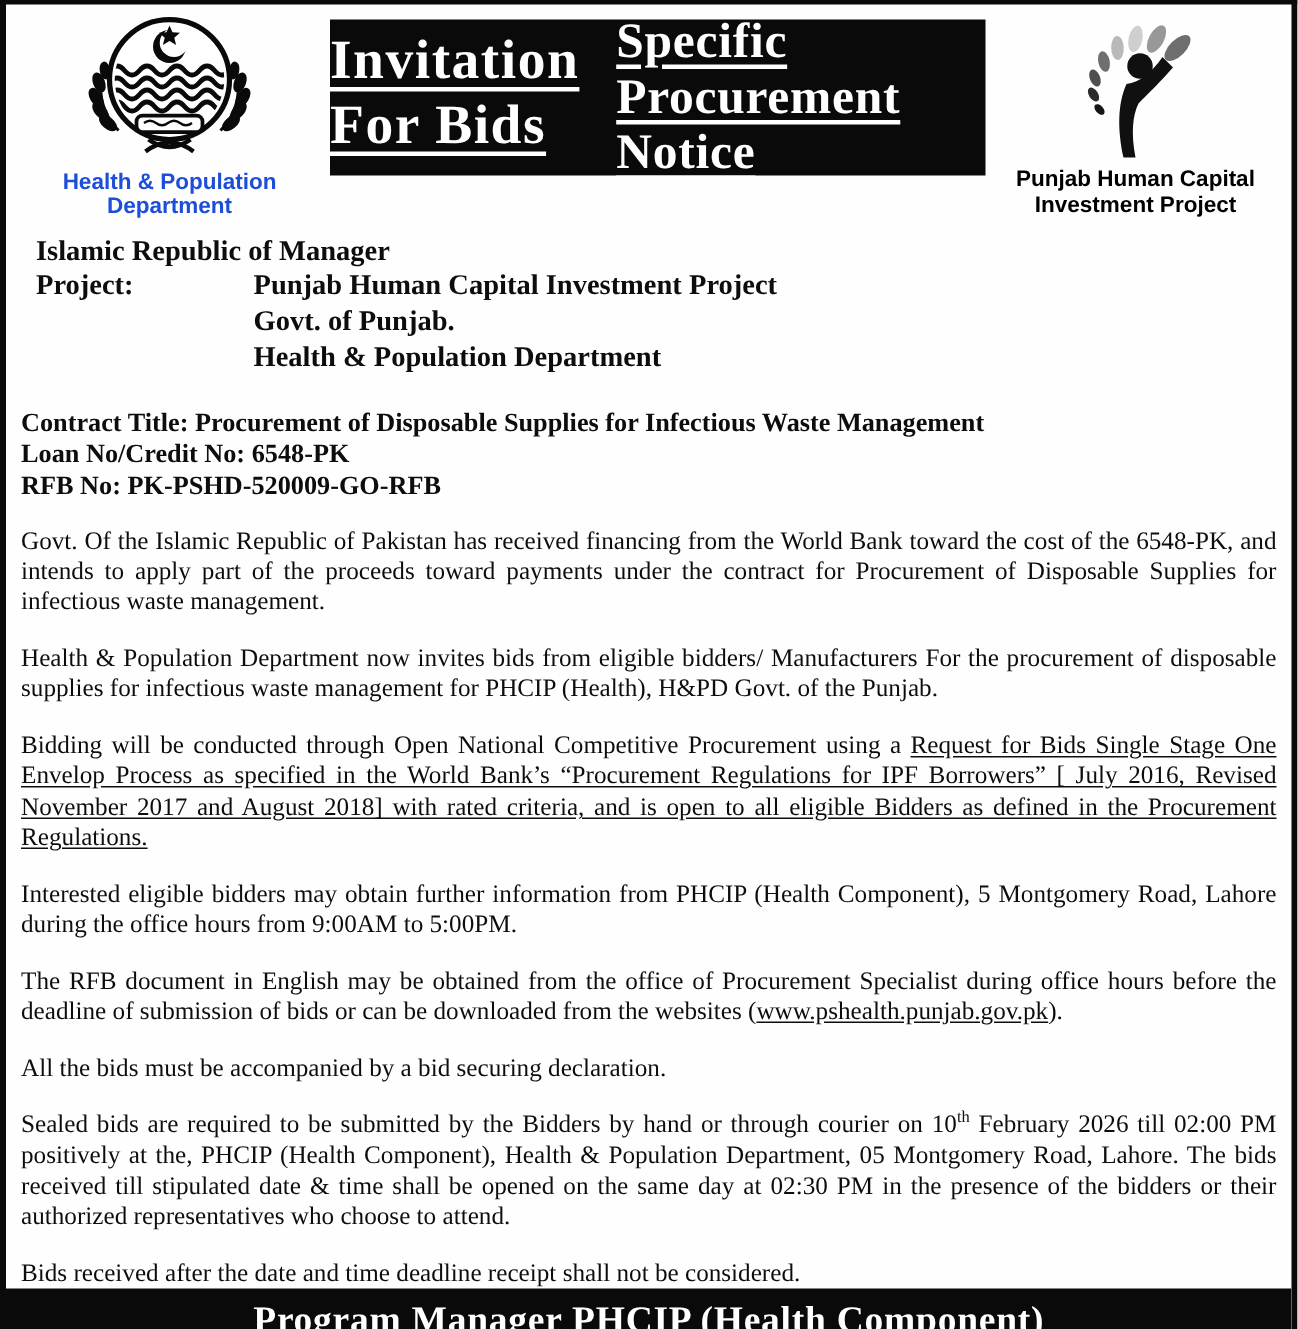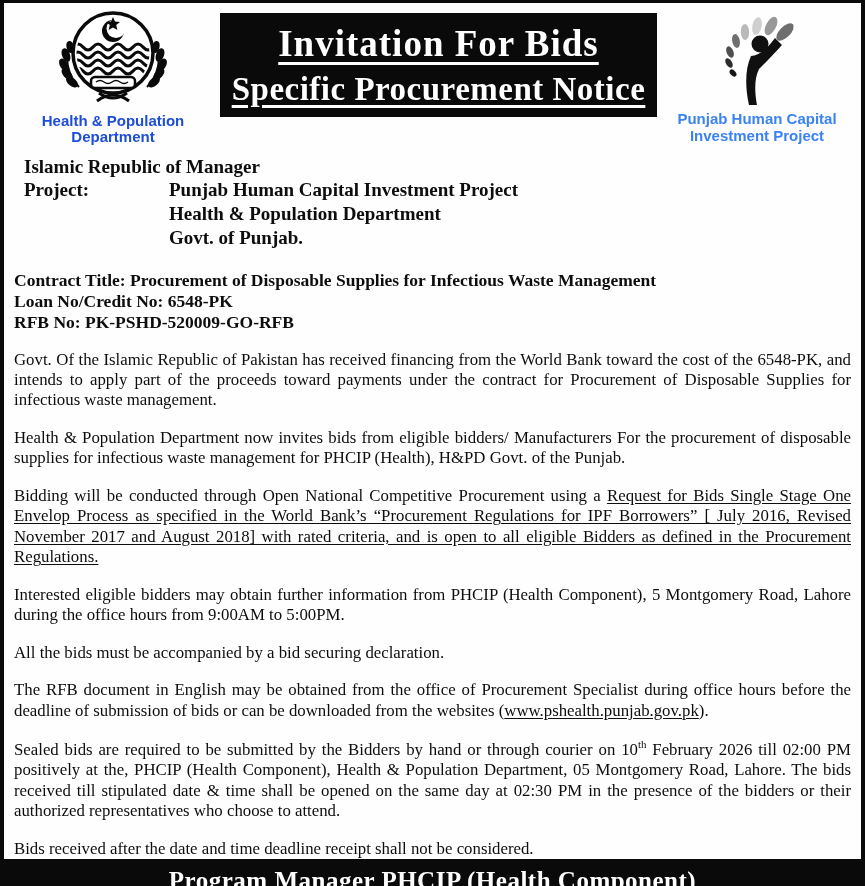--- a/index.html
+++ b/index.html
@@ -16,33 +16,33 @@
     font-family:"Liberation Serif","DejaVu Serif",serif;
     color:#0d0d0d;
   }
   
   .header{display:flex;align-items:flex-start;padding:6px 8px 0 8px;}
   .logo-left{width:202px;text-align:center;flex:none;}
   .logo-left .caption{font-family:"Liberation Sans","DejaVu Sans",sans-serif;font-weight:bold;font-size:15px;line-height:1.05;color:#1d4ed8;}
   .banner{
     flex:1;background:#0a0a0a;color:#fff;
     margin:4px 4px 0 6px;height:104px;
-    display:flex;flex-direction:column;justify-content:center;align-items:center;
+    display:flex;flex-direction:row;justify-content:center;align-items:center;
   }
   .banner .line1{
     font-size:37px;font-weight:bold;letter-spacing:1px;
     text-decoration:underline;text-underline-offset:6px;text-decoration-thickness:3px;
     margin-bottom:6px;
   }
   .banner .line2{
     font-size:33px;font-weight:bold;letter-spacing:.5px;
     text-decoration:underline;text-underline-offset:5px;text-decoration-thickness:3px;
   }
   .logo-right{width:192px;text-align:center;flex:none;padding-top:2px;}
-  .logo-right .caption{font-family:"Liberation Sans","DejaVu Sans",sans-serif;font-weight:bold;font-size:15px;line-height:1.1;color:#3b82f6;}
+  .logo-right .caption{font-family:"Liberation Sans","DejaVu Sans",sans-serif;font-weight:bold;font-size:15px;line-height:1.1;color:#000000;}
   
   .meta{margin:10px 10px 0 20px;font-size:19px;font-weight:bold;line-height:1.25;}
   .meta-row{display:flex;}
   .meta-label{width:145px;flex:none;}
   .meta-value{flex:1;}
   
   .contract{margin:20px 10px 0 10px;font-size:17.5px;font-weight:bold;line-height:1.2;}
   
   .body{margin:0 10px 0 10px;}
   .body p{margin:17px 0 0 0;font-size:16.8px;line-height:1.22;text-align:justify;}
@@ -150,39 +150,39 @@
   </div>
 
   <div class="meta">
     <div class="meta-row">
       <div class="meta-value">Islamic Republic of Manager</div>
     </div>
     <div class="meta-row">
       <div class="meta-label">Project:</div>
       <div class="meta-value">
         <div>Punjab Human Capital Investment Project</div>
+        <div>Govt. of Punjab.</div>
         <div>Health &amp; Population Department</div>
-        <div>Govt. of Punjab.</div>
       </div>
     </div>
   </div>
 
   <div class="contract">
     <div>Contract Title: Procurement of Disposable Supplies for Infectious Waste Management</div>
     <div>Loan No/Credit No: 6548-PK</div>
     <div>RFB No: PK-PSHD-520009-GO-RFB</div>
   </div>
 
   <div class="body">
     <p>Govt. Of the Islamic Republic of Pakistan has received financing from the World Bank toward the cost of the 6548-PK, and intends to apply part of the proceeds toward payments under the contract for Procurement of Disposable Supplies for infectious waste management.</p>
     <p>Health &amp; Population Department now invites bids from eligible bidders/ Manufacturers For the procurement of disposable supplies for infectious waste management for PHCIP (Health), H&amp;PD Govt. of the Punjab.</p>
     <p><span>Bidding will be conducted through Open National Competitive Procurement using a </span><span class="u">Request for Bids Single Stage One Envelop Process as specified in the World Bank’s “Procurement Regulations for IPF Borrowers” [ July 2016, Revised November 2017 and August 2018] with rated criteria, and is open to all eligible Bidders as defined in the Procurement Regulations.</span></p>
     <p>Interested eligible bidders may obtain further information from PHCIP (Health Component), 5 Montgomery Road, Lahore during the office hours from 9:00AM to 5:00PM.</p>
+    <p><span>The RFB document in English may be obtained from the office of Procurement Specialist during office hours before the deadline of submission of bids or can be downloaded from the websites (</span><span class="u">www.pshealth.punjab.gov.pk</span><span>).</span></p>
     <p>All the bids must be accompanied by a bid securing declaration.</p>
-    <p><span>The RFB document in English may be obtained from the office of Procurement Specialist during office hours before the deadline of submission of bids or can be downloaded from the websites (</span><span class="u">www.pshealth.punjab.gov.pk</span><span>).</span></p>
     <p><span>Sealed bids are required to be submitted by the Bidders by hand or through courier on 10</span><span class="sup">th</span><span> February 2026 till 02:00 PM positively at the, PHCIP (Health Component), Health &amp; Population Department, 05 Montgomery Road, Lahore. The bids received till stipulated date &amp; time shall be opened on the same day at 02:30 PM in the presence of the bidders or their authorized representatives who choose to attend.</span></p>
     <p>Bids received after the date and time deadline receipt shall not be considered.</p>
   </div>
 
   <div class="footer">
     <div class="fline">Program Manager PHCIP (Health Component)</div>
 
   </div>
 
 </div>

